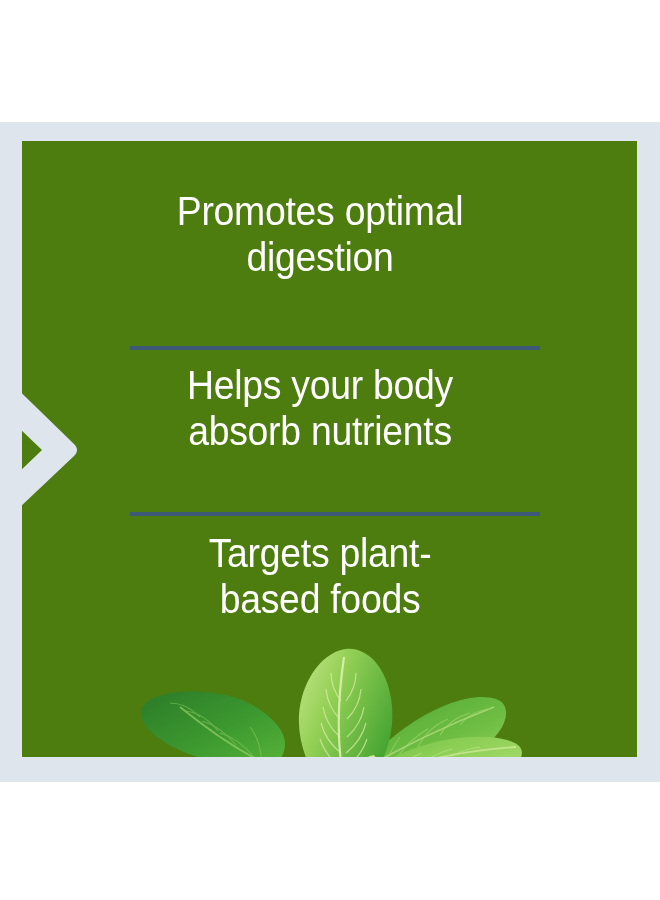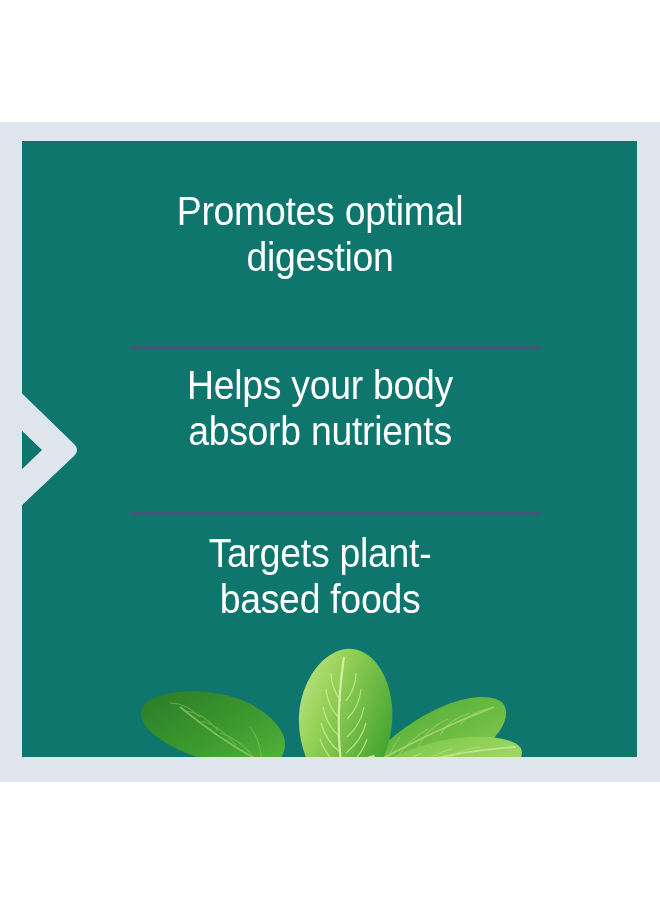--- a/index.html
+++ b/index.html
@@ -26,21 +26,21 @@
     background: #dfe5ed;
   }
 
   
   #panel {
     position: absolute;
     left: 22px;
     top: 141px;
     width: 615px;
     height: 616px;
-    background: #0f766e;
+    background: #4d7c0f;
     overflow: hidden;
   }
 
   
   #benefits {
     position: absolute;
     left: 0;
     top: 0;
     width: 615px;
     z-index: 4;

